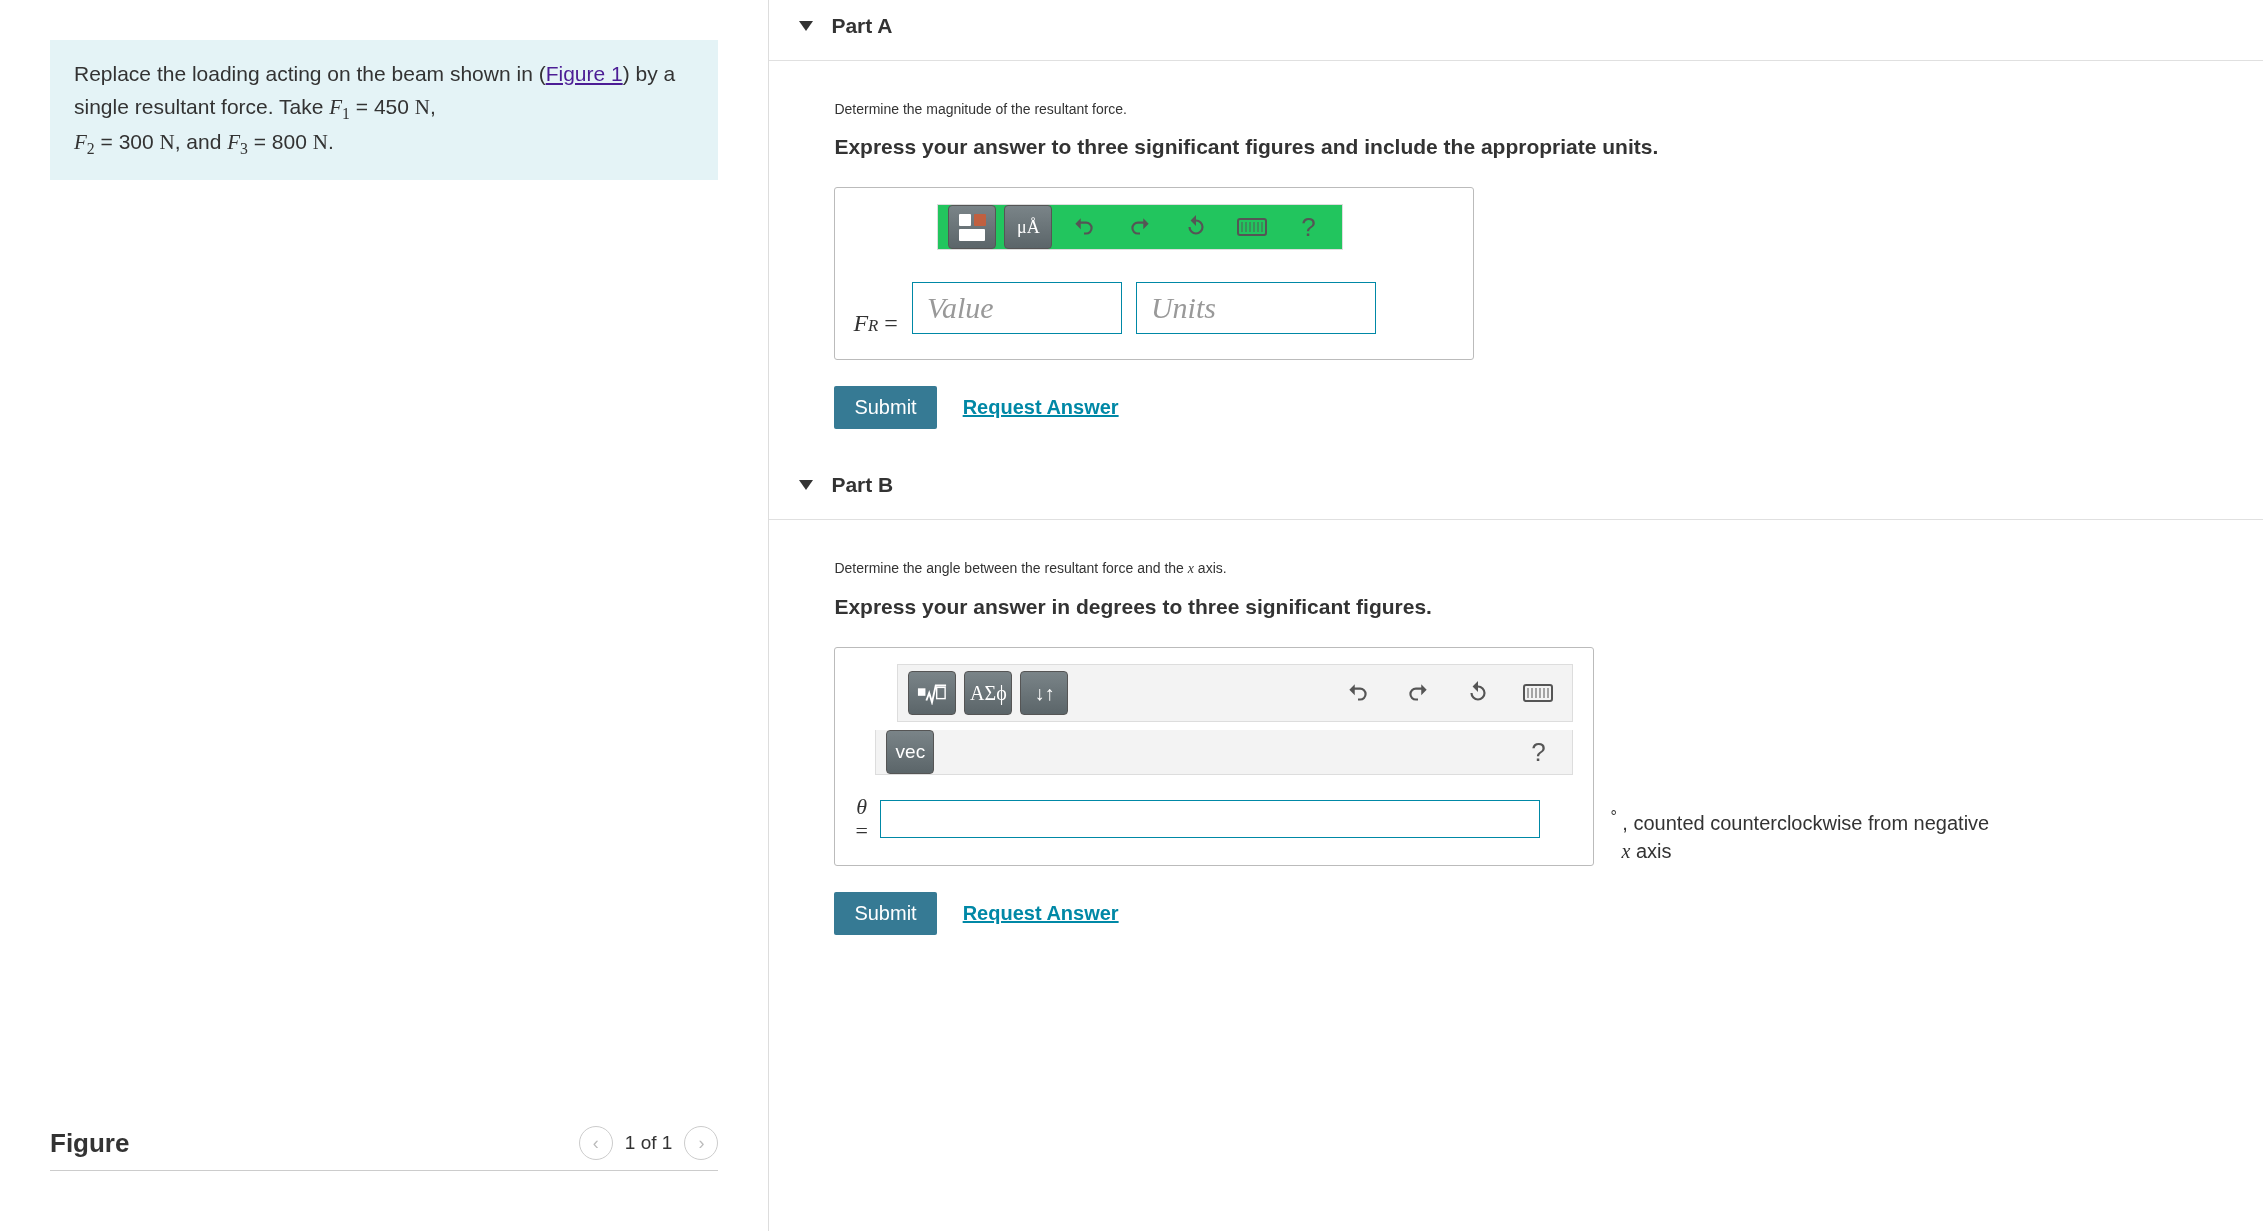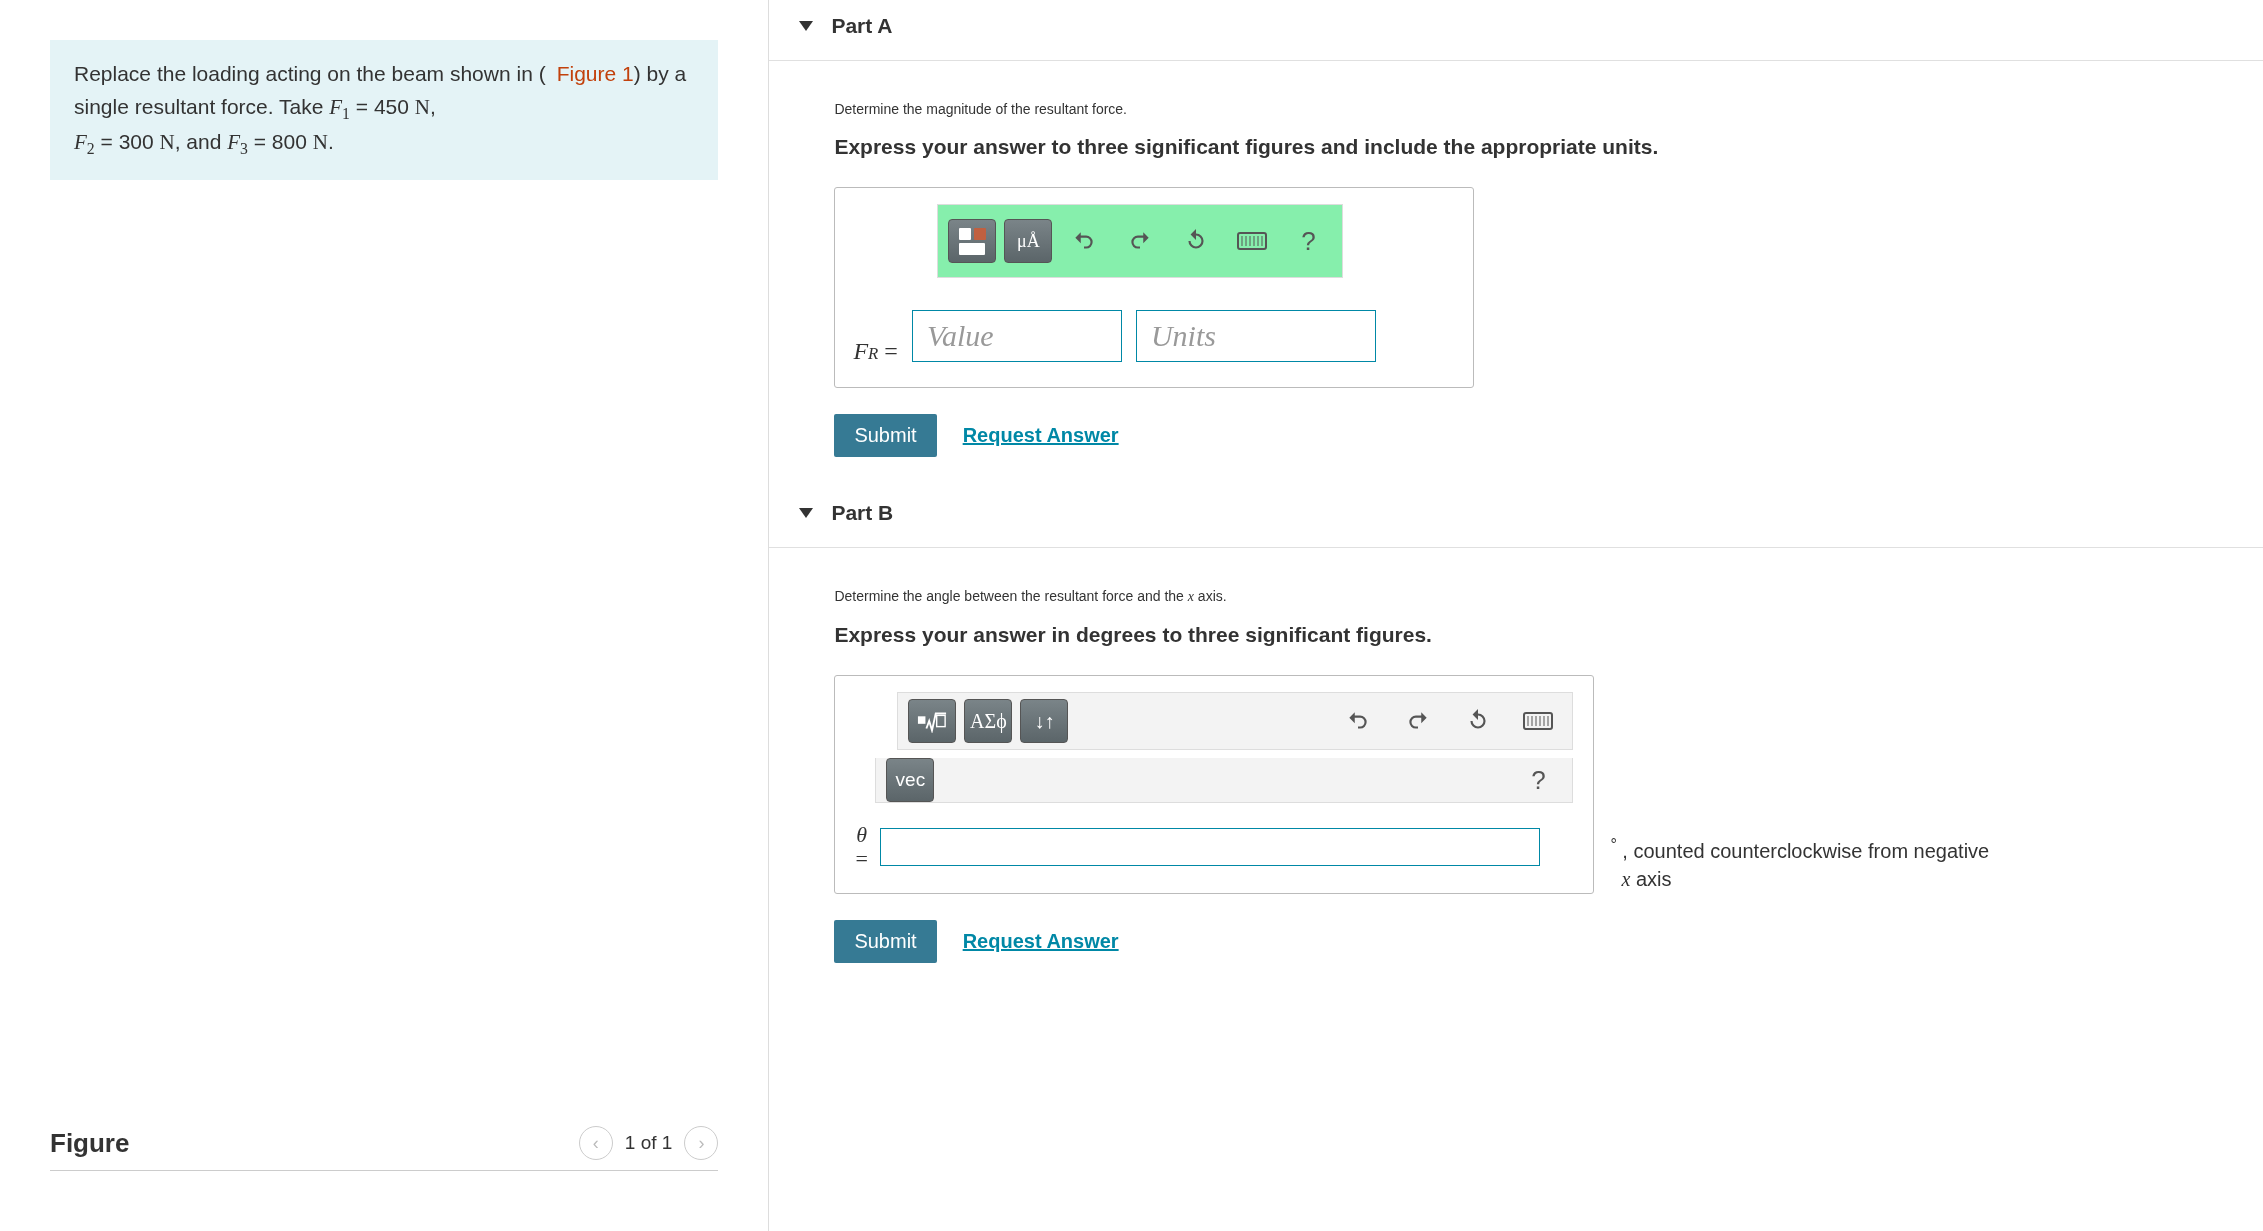--- a/index.html
+++ b/index.html
@@ -19,21 +19,21 @@
   flex-direction: column;
 }
 .right-col { flex: 1; padding: 0 0 30px 0; }
 .problem-box {
   background: #e4f3f6;
   padding: 18px 24px;
   color: #333;
   line-height: 1.55;
   font-size: 21px;
 }
-.problem-box .link { color: #c2410c; cursor: pointer; margin-left: 11px; }
+.problem-box .link { color: #4c1d95; text-decoration: underline; cursor: pointer; }
 .math-i { font-family: 'Times New Roman', serif; font-style: italic; }
 .math-r { font-family: 'Times New Roman', serif; }
 .subn { font-size: 0.75em; vertical-align: sub; font-family: 'Times New Roman', serif; }
 
 .figure-block { margin-top: auto; padding-bottom: 30px; }
 .fig-row {
   display: flex;
   align-items: center;
   justify-content: space-between;
   border-bottom: 1px solid #ccc;
@@ -66,23 +66,23 @@
 .instr2 { font-size: 21px; font-weight: bold; margin-bottom: 28px; color: #333; }
 
 .answer-panel {
   border: 1px solid #bbb;
   border-radius: 3px;
   padding: 16px 18px 22px 18px;
   display: inline-block;
   min-width: 640px;
 }
 .toolbar {
-  background: #86efac;
+  background: #22c55e;
   border: 1px solid #ddd;
-  padding: 14px 10px;
+  padding: 0 10px;
   display: inline-flex;
   align-items: center;
   gap: 8px;
   margin-left: 84px;
 }
 .tb-btn, .tb-btn2 {
   display: inline-flex; align-items: center; justify-content: center;
   height: 44px; min-width: 48px;
   border-radius: 4px;
   font-size: 20px; cursor: pointer;

